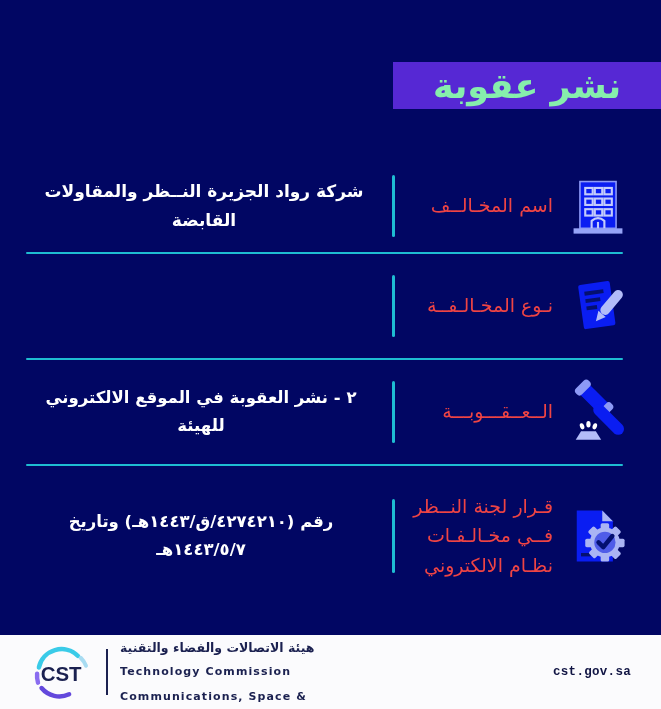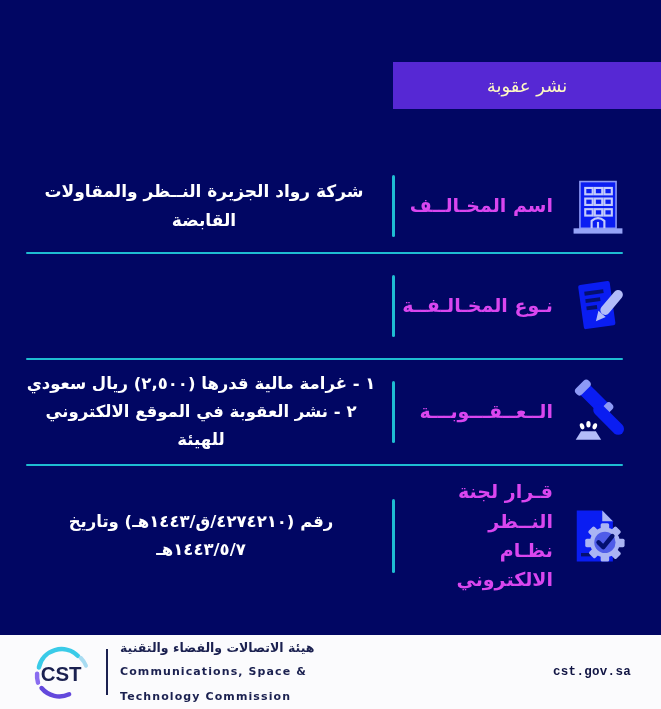--- a/index.html
+++ b/index.html
@@ -12,40 +12,40 @@
   }
   
   .banner {
     position: absolute;
     top: 62px; right: 0;
     width: 268px; height: 47px;
     background: #5628d4;
     display: flex; align-items: center; justify-content: center;
   }
   .banner span {
-    color: #fef9c3; font-size: 18px; font-weight: 400; letter-spacing: 0.5px;
+    color: #86efac; font-size: 35px; font-weight: 700; letter-spacing: 0.5px;
   }
   
   .rows {
     position: absolute;
     top: 160px; left: 24px; right: 22px;
     direction: rtl;
   }
   .row { display: flex; align-items: center; }
   .row-1 { height: 92px; }
   .row-2 { height: 104px; }
   .row-3 { height: 104px; }
   .row-4 { height: 140px; }
   .icon-cell {
     flex: 0 0 82px;
     display: flex; align-items: center; justify-content: center;
   }
   .label-cell {
     flex: 0 0 160px;
-    color: #d946ef; font-weight: 700; font-size: 19px;
+    color: #ef4444; font-weight: 400; font-size: 19px;
     line-height: 1.55;
     text-align: right;
     padding-right: 4px;
   }
   .label-line { display: block; }
   .vdiv {
     flex: 0 0 3px;
     height: 62px;
     background: #1ebcd2;
     border-radius: 2px;
@@ -162,21 +162,20 @@
         <line x1="33" y1="30" x2="51" y2="48" stroke="#0a1df2" stroke-width="11" stroke-linecap="round"></line>
         <path d="M11 58 L35 58 L30 50 L16 50 Z" fill="#b3bcf8"></path>
         <ellipse cx="17" cy="45.5" rx="2" ry="3" fill="#ffffff" transform="rotate(-20 17 45.5)"></ellipse>
         <ellipse cx="23" cy="43.5" rx="2" ry="3" fill="#ffffff"></ellipse>
         <ellipse cx="29" cy="45.5" rx="2" ry="3" fill="#ffffff" transform="rotate(20 29 45.5)"></ellipse>
       </svg>
     </div>
     <div class="label-cell">الــعــقـــوبـــة</div>
     <div class="vdiv"></div>
     <div class="content-cell">
-      <div>١ -  غرامة مالية قدرها (٢,٥٠٠) ريال سعودي</div>
       <div>٢ - نشر العقوبة في الموقع الالكتروني للهيئة</div>
     </div>
   </div>
 
   <div class="hsep"></div>
 
   <div class="row row-4">
     <div class="icon-cell">
       <svg width="68" height="68" viewBox="0 0 64 64">
         <path d="M12 8 H36 L46 18 V56 H12 Z" fill="#0a1df2"></path>
@@ -192,38 +191,39 @@
           <rect x="20" y="34.5" width="7" height="8" rx="1.5" transform="rotate(45 38.5 38)"></rect>
           <rect x="50" y="34.5" width="7" height="8" rx="1.5" transform="rotate(45 38.5 38)"></rect>
           <circle cx="38.5" cy="38" r="14"></circle>
         </g>
         <circle cx="38.5" cy="38" r="10" fill="#4f5ce8"></circle>
         <path d="M32.5 38 l4.5 4.5 l8.5 -10.5" fill="none" stroke="#041070" stroke-width="4.2" stroke-linecap="round" stroke-linejoin="round"></path>
       </svg>
     </div>
     <div class="label-cell">
       <span class="label-line">قـرار لجنة النــظر</span>
+      <span class="label-line">فــي مخـالـفـات</span>
       <span class="label-line">نظـام الالكتروني</span>
     </div>
     <div class="vdiv"></div>
     <div class="content-cell">رقم (٤٢٧٤٢١٠/ق/١٤٤٣هـ) وتاريخ ١٤٤٣/٥/٧هـ</div>
   </div>
 
 </div>
 
 <div class="footer">
   <div class="logo-group">
     <svg width="64" height="56" viewBox="0 0 72 62">
       <path d="M10 26 A26 26 0 0 1 54 13" fill="none" stroke="#3acbe8" stroke-width="5" stroke-linecap="round"></path>
       <path d="M57 15 A26 26 0 0 1 63 24" fill="none" stroke="#a8dcf2" stroke-width="4.5" stroke-linecap="round"></path>
       <path d="M8 33 A26 26 0 0 0 9 43" fill="none" stroke="#8a6cf0" stroke-width="5" stroke-linecap="round"></path>
       <path d="M13 49 A26 26 0 0 0 44 56" fill="none" stroke="#6348dc" stroke-width="5" stroke-linecap="round"></path>
       <text x="35" y="41" font-size="23" font-weight="bold" fill="#1b2150" text-anchor="middle" font-family="Liberation Sans, sans-serif">CST</text>
     </svg>
     <div class="footer-vdiv"></div>
     <div class="org-text">
       <span class="org-ar">هيئة الاتصالات والفضاء والتقنية</span>
+      <span class="org-en">Technology Commission</span>
       <span class="org-en">Communications, Space &amp;</span>
-      <span class="org-en">Technology Commission</span>
     </div>
   </div>
   <span class="website">cst.gov.sa</span>
 </div>
 
 </body></html>

